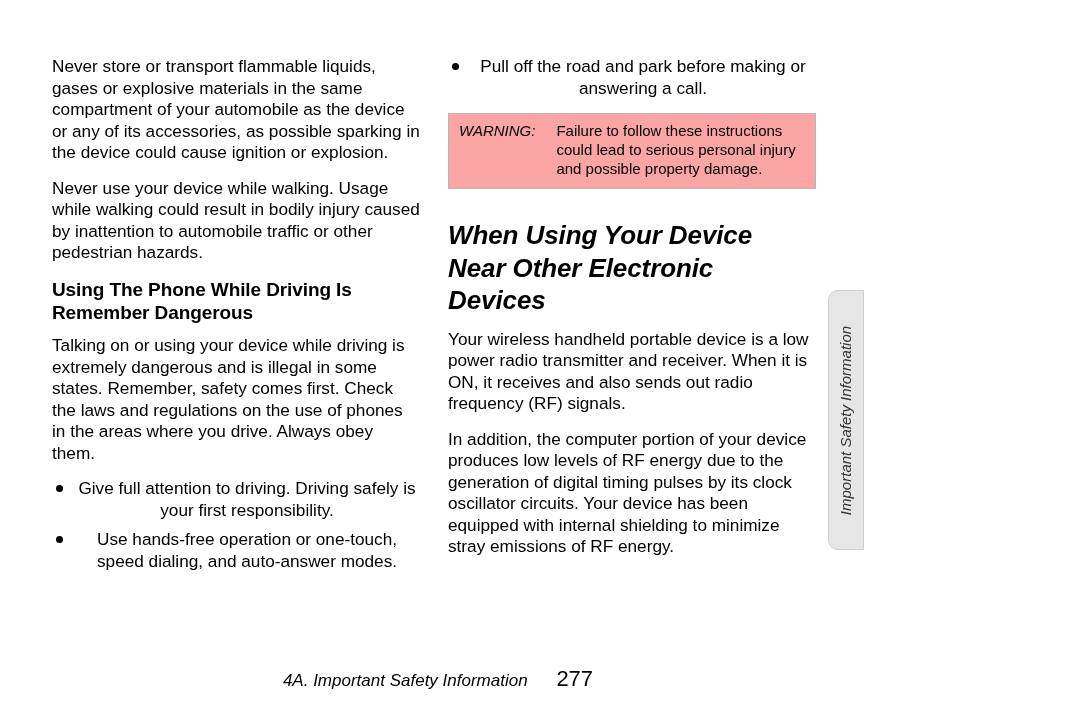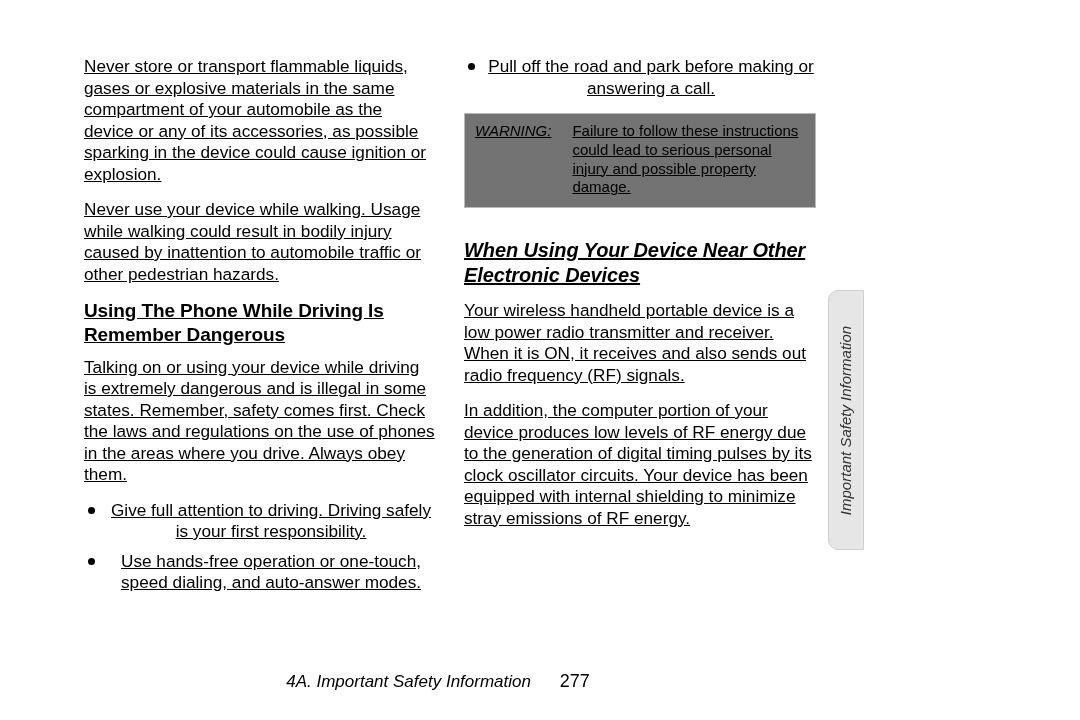--- a/index.html
+++ b/index.html
@@ -7,22 +7,21 @@
   body {
     font-family: "Helvetica Neue", Helvetica, Arial, sans-serif;
     background: #fff;
     color: #000;
     position: relative;
   }
   .page {
     width: 876px;
     height: 720px;
     position: relative;
-    padding: 56px 60px 40px 84px;
-    text-decoration: underline;
+    padding: 56px 60px 40px 52px;
   }
   .columns {
     display: flex;
     gap: 28px;
     height: 600px;
   }
   .col {
     width: 468px;
     font-size: 17.2px;
     line-height: 1.25;
@@ -31,21 +30,21 @@
   .para { margin-bottom: 14px; }
   .sub-head {
     font-size: 19px;
     line-height: 1.25;
     margin-top: 4px;
     margin-bottom: 10px;
     letter-spacing: -0.1px;
   }
   .section-head {
     font-style: italic;
-    font-size: 20px;
+    font-size: 26px;
     line-height: 1.25;
     margin-top: 30px;
     margin-bottom: 12px;
     letter-spacing: -0.1px;
   }
   ul.bullets {
     list-style: none;
     margin: 0 0 14px 0;
     padding: 0;
     text-align: center;
@@ -59,21 +58,21 @@
     content: "";
     position: absolute;
     left: 4px;
     top: 7px;
     width: 7px;
     height: 7px;
     background: #000;
     border-radius: 50%;
   }
   .warning-box {
-    background: #737373;
+    background: #fca5a5;
     border: 1px solid #b8b8b8;
     padding: 8px 10px 10px 10px;
     margin-top: 6px;
     margin-bottom: 6px;
     font-size: 15px;
     line-height: 1.25;
     display: flex;
     gap: 4px;
   }
   .warning-label {
@@ -104,21 +103,21 @@
   }
   .footer {
     position: absolute;
     left: 0;
     right: 0;
     bottom: 28px;
     text-align: center;
     font-style: italic;
     font-size: 17px;
   }
-  .footer .pg { font-style: normal; font-size: 18px; margin-left: 24px; }
+  .footer .pg { font-style: normal; font-size: 22px; margin-left: 24px; }
 </style>
 </head>
 <body>
 
 <div class="page">
 
   <div class="columns">
 
     <div class="col">
       <p class="para">Never store or transport flammable liquids, gases or explosive materials in the same compartment of your automobile as the device or any of its accessories, as possible sparking in the device could cause ignition or explosion.</p>

